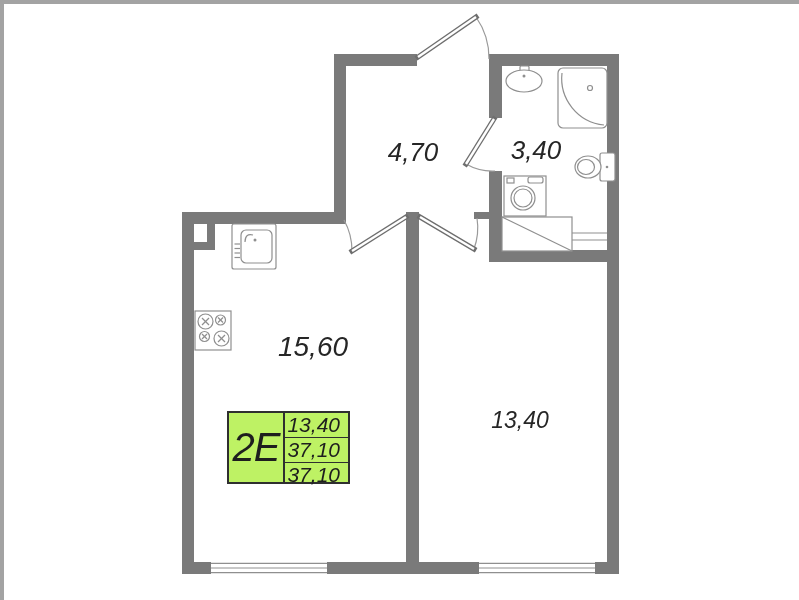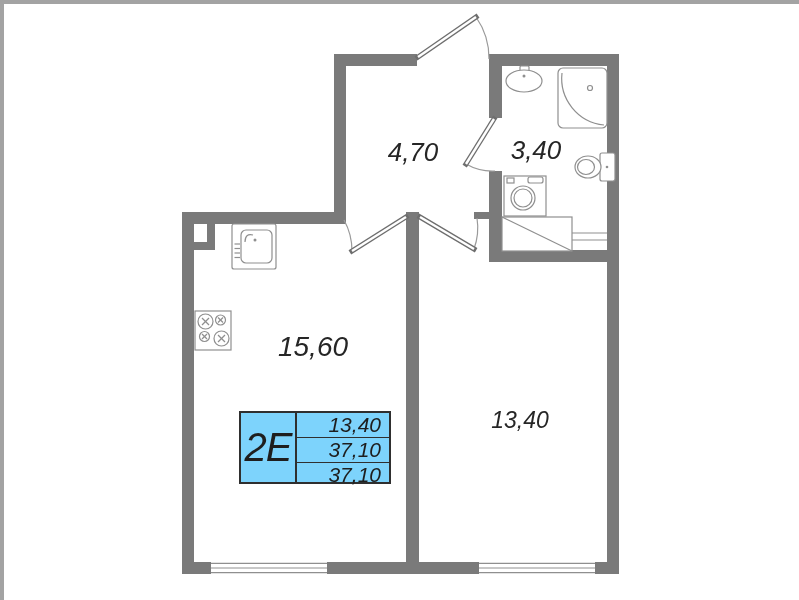--- a/index.html
+++ b/index.html
@@ -12,24 +12,24 @@
     overflow:hidden;
     font-style:italic;
   }
   svg { position:absolute; left:0; top:0; }
   .room-label {
     font-family:"Liberation Sans", sans-serif;
     fill:#262626;
   }
   
   .info-table {
-    position:absolute; left:235px; top:407px;
-    width:152px; height:73px;
+    position:absolute; left:223px; top:407px;
+    width:123px; height:73px;
     border:2px solid #2f2f2f;
-    background:#7dd3fc;
+    background:#bef264;
     display:flex;
     box-sizing:border-box;
     color:#1e1e1e;
   }
   .code-cell {
     width:54px;
     border-right:2px solid #2f2f2f;
     display:flex; align-items:center; justify-content:center;
     font-size:40px;
     letter-spacing:-1px;

